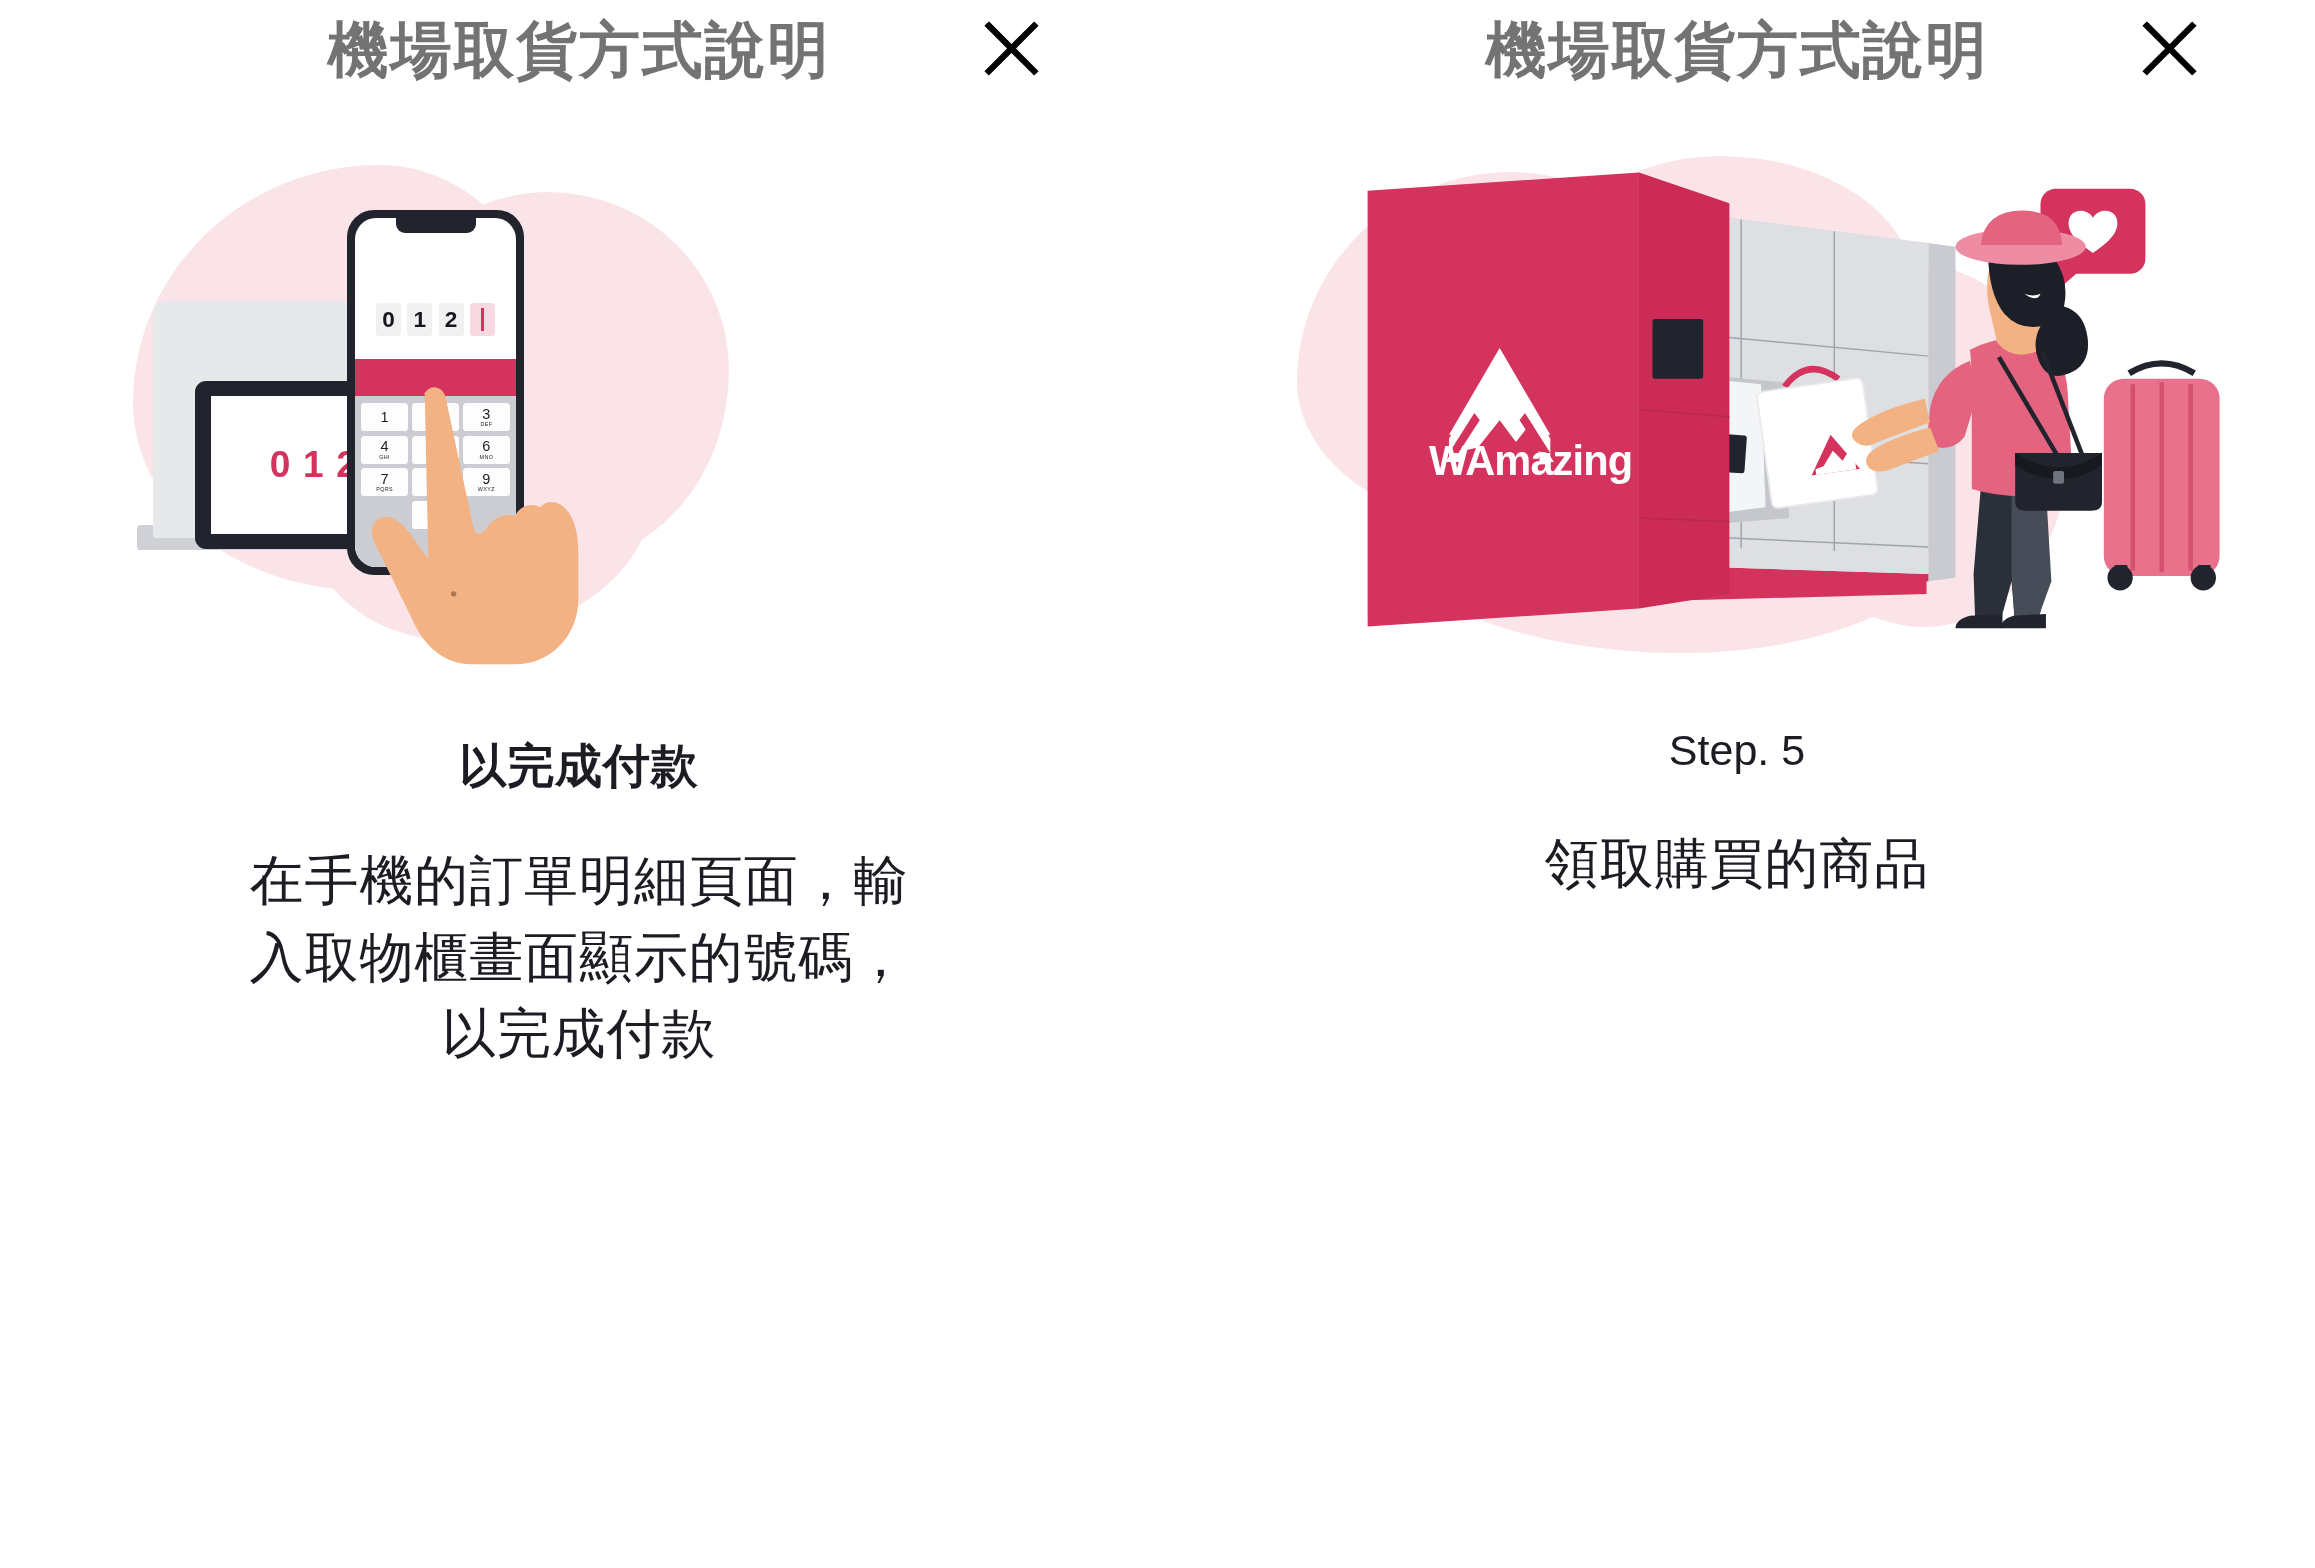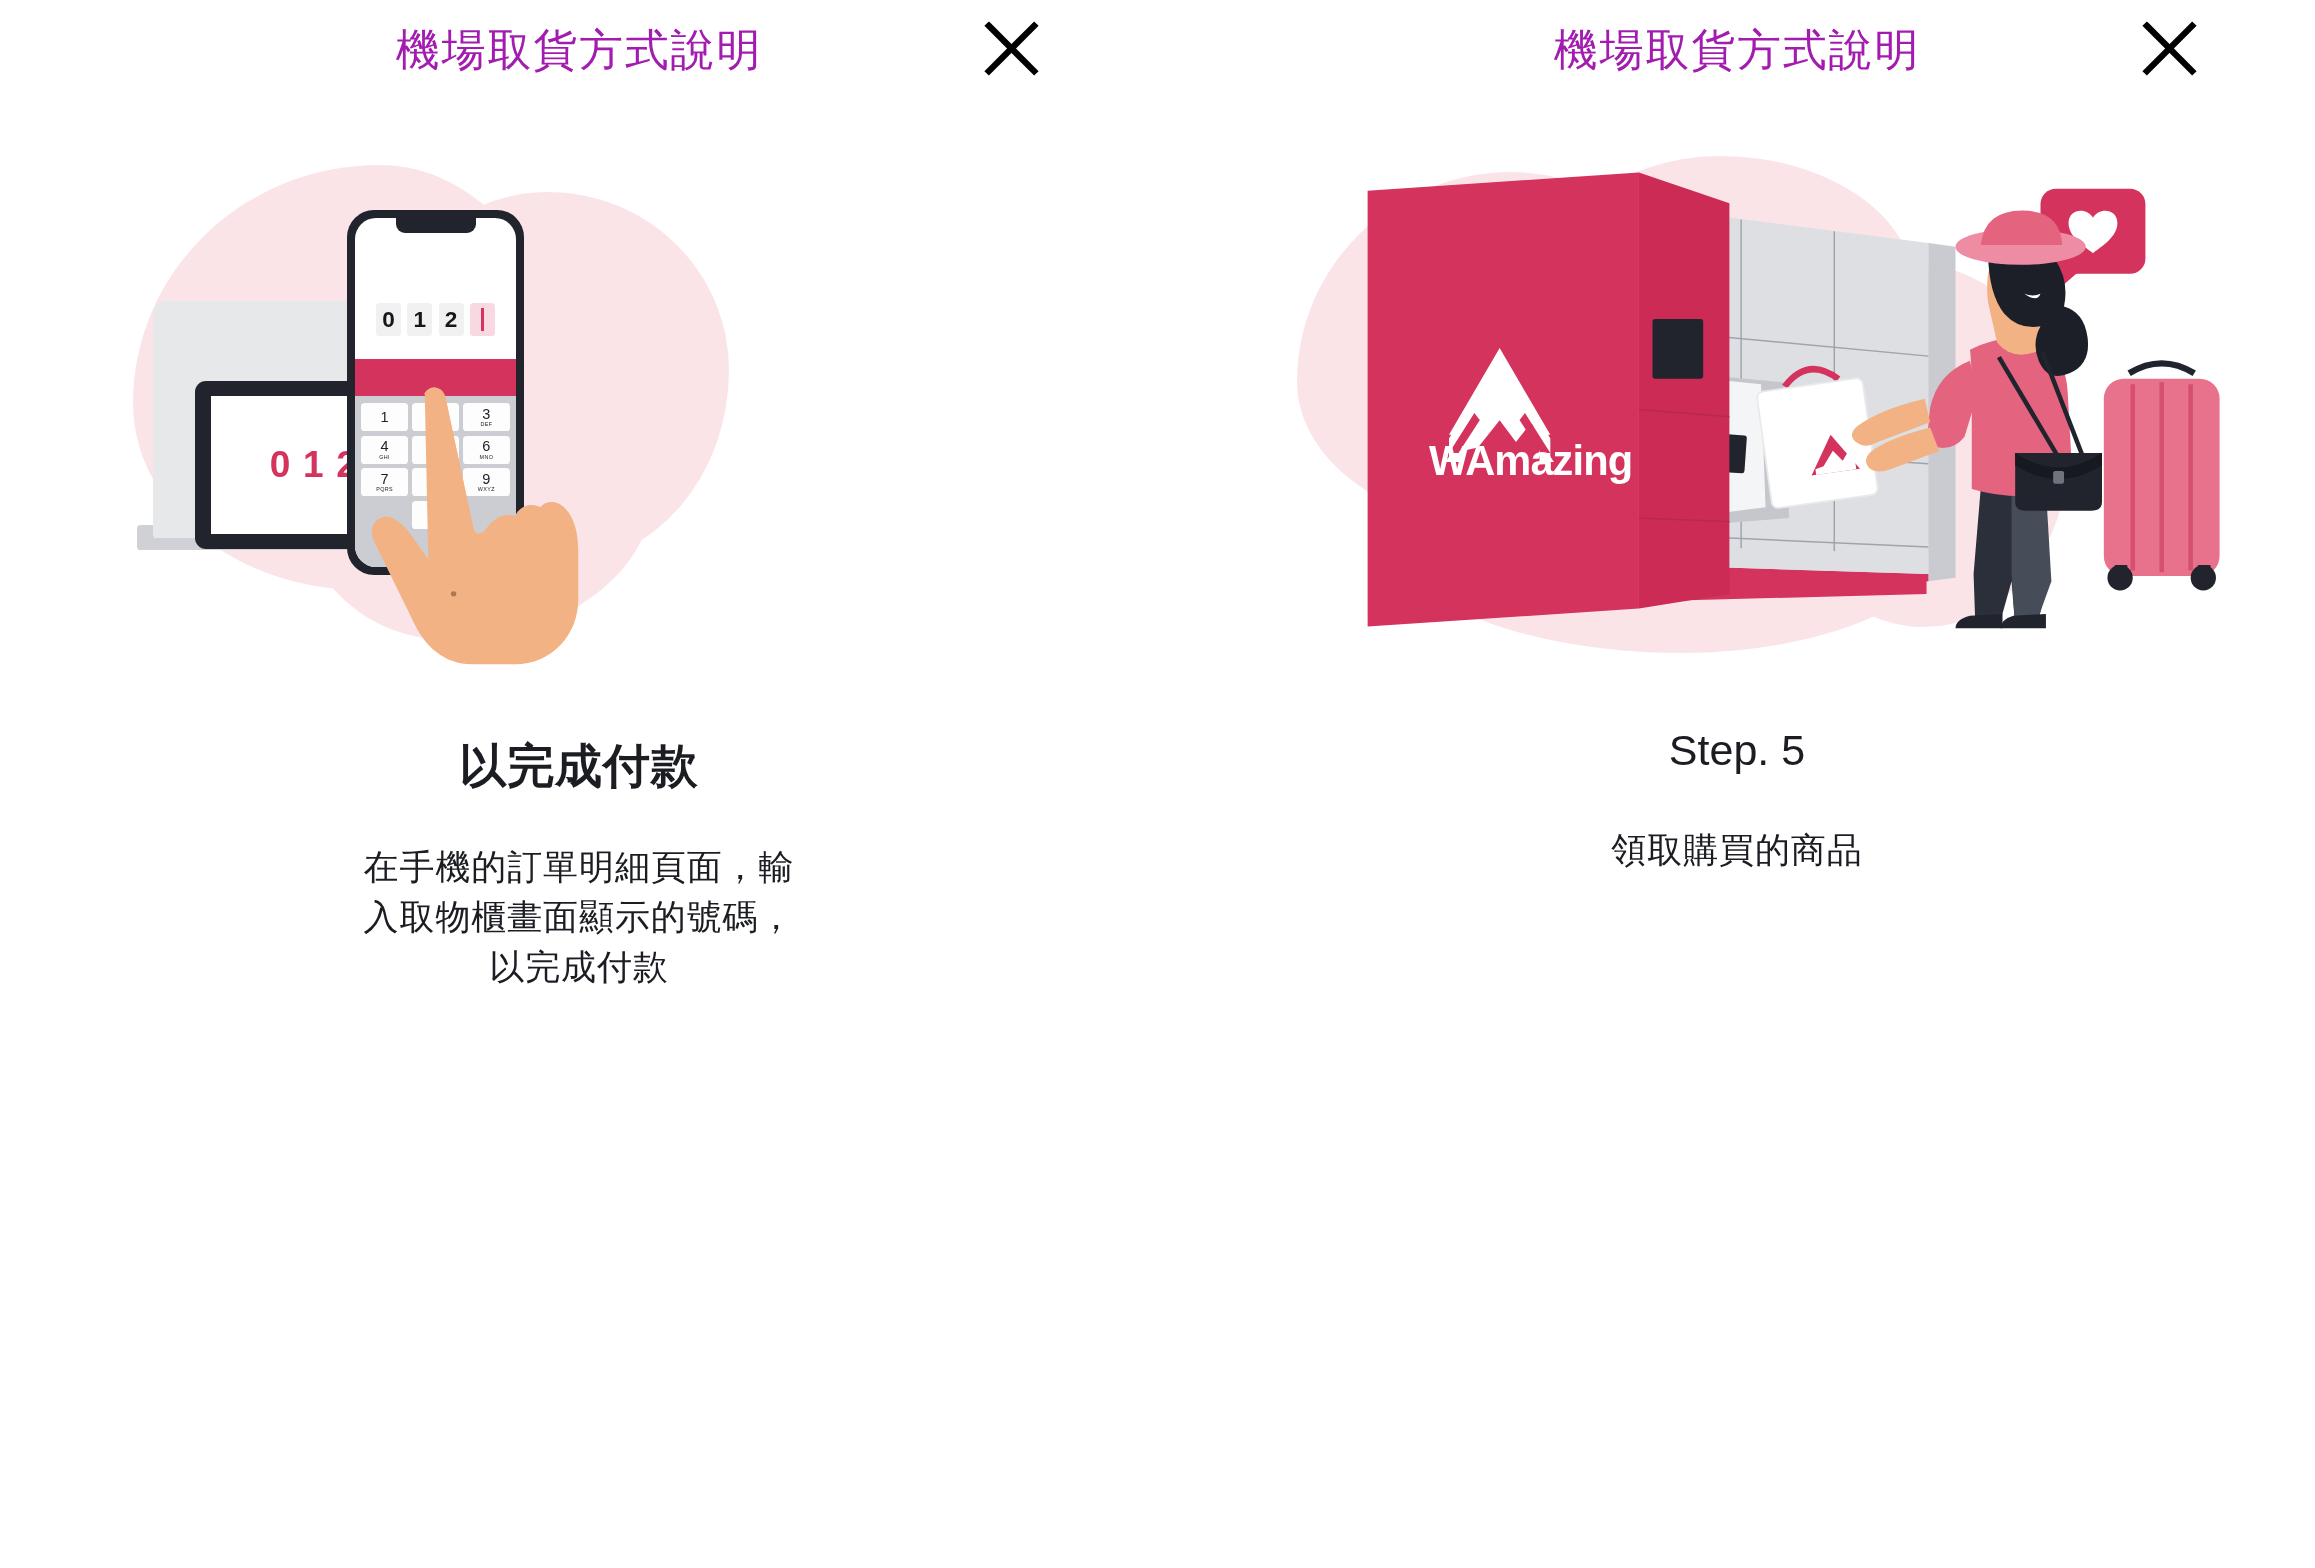--- a/index.html
+++ b/index.html
@@ -31,23 +31,23 @@
   
   .panel-header {
     width: 100%;
     height: 100px;
     position: relative;
     display: flex;
     align-items: center;
     justify-content: center;
   }
   .panel-title {
-    font-size: 44px;
-    font-weight: normal;
-    color: #a21caf;
+    font-size: 61px;
+    font-weight: bold;
+    color: #737373;
     letter-spacing: 1.8px;
     line-height: 1;
   }
   .close-btn {
     position: absolute;
     right: 113px;
     top: 14.5px;
     width: 67px;
     height: 67px;
     cursor: pointer;
@@ -268,21 +268,21 @@
   }
   .step-title {
     font-size: 47px;
     font-weight: bold;
     line-height: 1.18;
     margin-top: 12.7px;
     letter-spacing: 0.9px;
   }
   .step-desc {
     margin-top: 49px;
-    font-size: 35px;
+    font-size: 54px;
     line-height: 1.42;
     color: #1b1d23;
     letter-spacing: 0.9px;
   }
   .step-desc .ln { display: block; }
 </style>
 </head>
 <body>
 
 <div class="screen">

